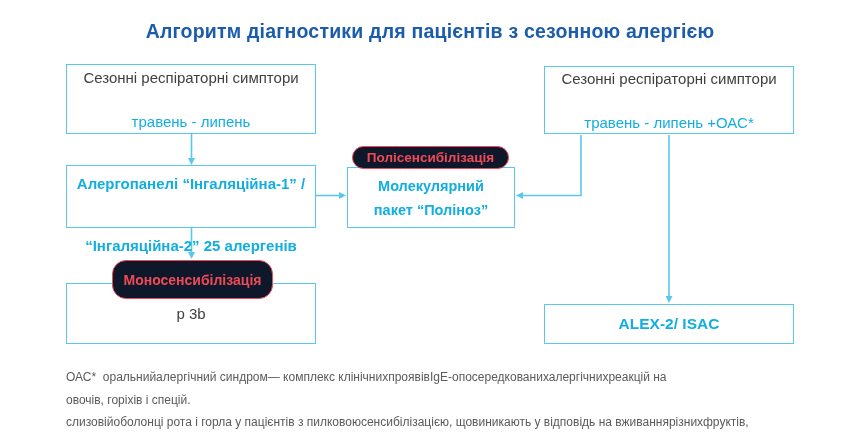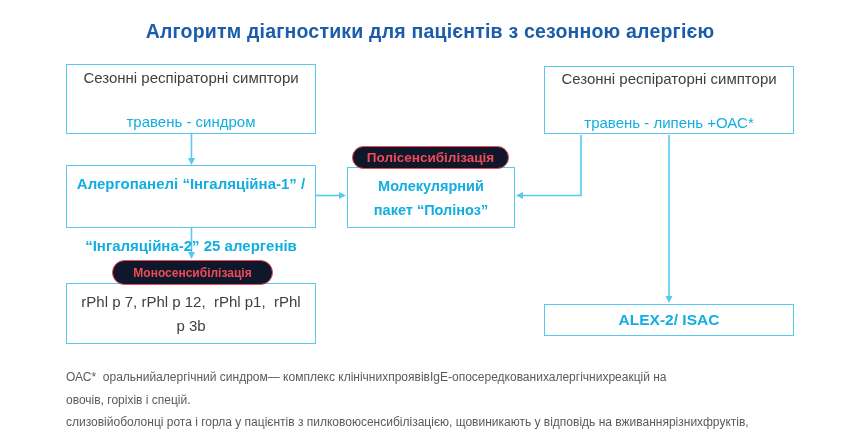--- a/index.html
+++ b/index.html
@@ -86,48 +86,47 @@
       <path d="M191.5,134 L191.5,159" marker-end="url(#arrow)"></path>
       <path d="M191.5,228 L191.5,253" marker-end="url(#arrow)"></path>
       <path d="M316,195.5 L340,195.5" marker-end="url(#arrow)"></path>
       <path d="M581,135 L581,195.5 L522,195.5" marker-end="url(#arrow)"></path>
       <path d="M669,135 L669,297" marker-end="url(#arrow)"></path>
     </g>
   </svg>
 
   <div class="fbox gap9" style="left:66px; top:64px; width:250px; height:70px;">
     <div class="ln dark">Сезонні респіраторні симптори</div>
-    <div class="ln cyan">травень - синдром</div>
+    <div class="ln cyan">травень - липень</div>
   </div>
 
   <div class="fbox gap9" style="left:544px; top:66px; width:250px; height:68px;">
     <div class="ln dark">Сезонні респіраторні симптори</div>
     <div class="ln cyan">травень - липень +ОАС*</div>
   </div>
 
   <div class="fbox lh26" style="left:66px; top:165px; width:250px; height:63px;">
     <div class="ln cyanbold">Алергопанелі “Інгаляційна-1” /</div>
     <div class="ln cyanbold">“Інгаляційна-2” 25 алергенів</div>
   </div>
 
   <div class="badge" style="left:352px; top:146px; width:157px; height:23px; font-size:13.5px;">Полісенсибілізація</div>
 
   <div class="fbox lh24" style="left:347px; top:167px; width:168px; height:61px; z-index:2;">
     <div class="ln cyanbold" style="font-size:14.5px;">Молекулярний</div>
     <div class="ln cyanbold" style="font-size:14.5px;">пакет “Поліноз”</div>
   </div>
 
-  <div class="badge" style="left:112px; top:260px; width:161px; height:25px; font-size:12px;">Моносенсибілізація</div>
+  <div class="badge" style="left:112px; top:260px; width:161px; height:39px; font-size:14px;">Моносенсибілізація</div>
 
   <div class="fbox lh24" style="left:66px; top:283px; width:250px; height:61px; z-index:2;">
-    <div class="ln dark">rPhl p 7, rPhl p 12,  rPhl p1,  rPhl</div>
     <div class="ln dark">p 3b</div>
   </div>
 
-  <div class="fbox" style="left:544px; top:304px; width:250px; height:32px;">
+  <div class="fbox" style="left:544px; top:304px; width:250px; height:40px;">
     <div class="ln cyanbold" style="font-size:15.5px;">ALEX-2/ ISAC</div>
   </div>
 
   <div class="footnote">
     <div class="ln">ОАС*  оральнийалергічний синдром— комплекс клінічнихпроявівIgE-опосередкованихалергічнихреакцій на</div>
     <div class="ln">овочів, горіхів і спецій.</div>
     <div class="ln">слизовійоболонці рота і горла у пацієнтів з пилковоюсенсибілізацією, щовиникають у відповідь на вживаннярізнихфруктів,</div>
   </div>
 
 </div>

